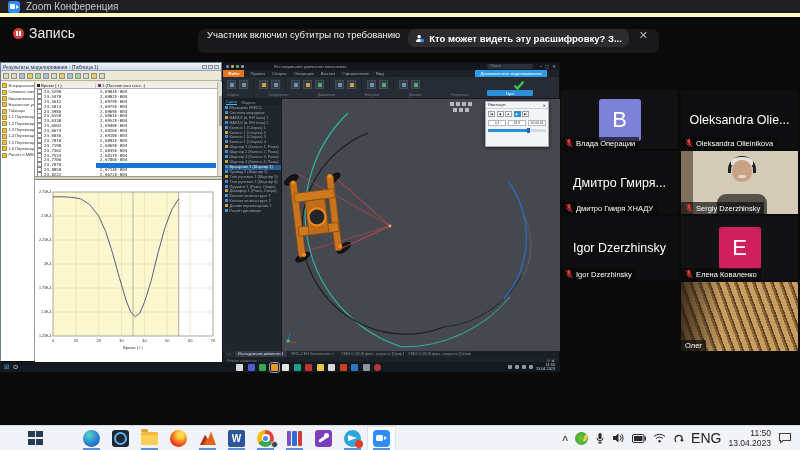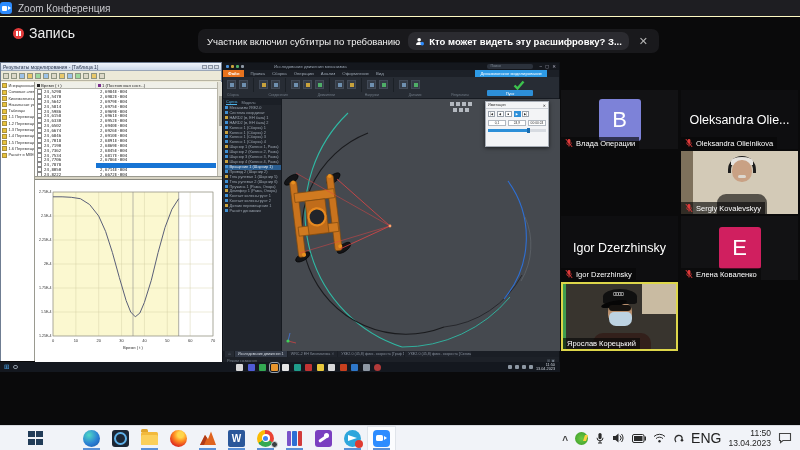--- a/index.html
+++ b/index.html
@@ -2,35 +2,35 @@
 <html><head>
 <meta charset="utf-8">
 <style>
   *{box-sizing:border-box;margin:0;padding:0}
   html,body{background:#000}
   .screen{position:relative;width:800px;height:450px;overflow:hidden;background:#0a0a0b;
           font-family:"Liberation Sans",sans-serif}
   .abs{position:absolute}
 
   
-  .titlebar{left:0;top:0;width:800px;height:17px;background:#1e1e22;border-bottom:1px solid #fef9c3;
-            display:flex;align-items:center;gap:6px;}
+  .titlebar{left:0;top:0;width:800px;height:17px;background:#1e1e22;border-bottom:4px solid #fef9c3;
+            display:flex;align-items:center;gap:6px;padding-left:8px}
   .zoom-logo{width:12px;height:12px;border-radius:3px;background:#2d8cff;position:relative}
   .zoom-logo::before{content:'';position:absolute;left:2px;top:3.5px;width:5px;height:5px;background:#fff;border-radius:1px}
   .zoom-logo::after{content:'';position:absolute;left:7.5px;top:4px;border-left:3px solid #fff;
                     border-top:2px solid transparent;border-bottom:2px solid transparent}
   .title-text{font-size:10px;color:#c9c9cd}
 
   .record{left:13px;top:25px;display:flex;align-items:center;gap:5px}
   .rec-icon{width:11px;height:11px;border-radius:50%;background:#e23b3b;position:relative}
   .rec-icon::before{content:'';position:absolute;left:3px;top:3px;width:1.8px;height:5px;background:#fff;box-shadow:3px 0 0 #fff}
   .rec-label{font-size:14px;color:#ededed}
 
   .toast{left:198px;top:29px;height:24px;background:#19191c;border-radius:7px;display:flex;
-         align-items:center;gap:8px;padding:0 9px}
+         align-items:flex-start;gap:8px;padding:0 9px}
   .toast-msg{font-size:9.5px;color:#f2f2f2;white-space:nowrap}
   .toast-btn{height:18px;background:#2b2b30;border-radius:7px;display:flex;align-items:center;gap:5px;padding:8px 7px}
   .toast-btn-label{font-size:9.5px;font-weight:bold;color:#fff;white-space:nowrap}
   .toast-close{font-size:11px;color:#b5b5b5;padding:0 2px;cursor:default}
 
   
   .calc{left:0;top:62px;width:222px;height:299px;background:#ece9d8;border:1px solid #6f7d92}
   .calc-title{height:8px;background:linear-gradient(#f0f4fb,#ccd8ea);display:flex;align-items:center;
               font-size:5px;color:#2c3850;padding:0 2px;border-bottom:1px solid #9aa6b8}
   .calc-title .wbtn{width:5px;height:4px;background:#d8dce4;border:1px solid #8a94a4;margin-left:1px}
@@ -651,37 +651,51 @@
       <svg width="8" height="10" viewBox="0 0 10 12">
           <rect x="3.2" y="1" width="3.6" height="6" rx="1.8" fill="#e03a3a"></rect>
           <path d="M2 5.5 a3 3 0 0 0 6 0" stroke="#e03a3a" fill="none"></path>
           <line x1="5" y1="8.5" x2="5" y2="10.5" stroke="#e03a3a"></line>
           <line x1="1" y1="1" x2="9" y2="11" stroke="#e03a3a" stroke-width="1.2"></line>
         </svg>
       <span>Oleksandra Olieinikova</span>
     </div>
   </div>
 
+  <div class="tile t3">
+    <div class="center-wrap">
+        <div class="big-name">Дмитро  Гмиря...</div>
+      </div>
+    <div class="tile-label">
+      <svg width="8" height="10" viewBox="0 0 10 12">
+          <rect x="3.2" y="1" width="3.6" height="6" rx="1.8" fill="#e03a3a"></rect>
+          <path d="M2 5.5 a3 3 0 0 0 6 0" stroke="#e03a3a" fill="none"></path>
+          <line x1="5" y1="8.5" x2="5" y2="10.5" stroke="#e03a3a"></line>
+          <line x1="1" y1="1" x2="9" y2="11" stroke="#e03a3a" stroke-width="1.2"></line>
+        </svg>
+      <span>Дмитро Гмиря ХНАДУ</span>
+    </div>
+  </div>
 
   <div class="tile t4">
     <div class="vid-sergiy">
       <div class="s-phones"></div>
         <div class="s-hair"></div>
         <div class="s-head"></div>
       <div class="s-stache"></div>
         <div class="s-body"></div>
     </div>
     <div class="tile-label">
       <svg width="8" height="10" viewBox="0 0 10 12">
           <rect x="3.2" y="1" width="3.6" height="6" rx="1.8" fill="#e03a3a"></rect>
           <path d="M2 5.5 a3 3 0 0 0 6 0" stroke="#e03a3a" fill="none"></path>
           <line x1="5" y1="8.5" x2="5" y2="10.5" stroke="#e03a3a"></line>
           <line x1="1" y1="1" x2="9" y2="11" stroke="#e03a3a" stroke-width="1.2"></line>
         </svg>
-      <span>Sergiy Kovalevskyy</span>
+      <span>Sergiy Dzerzhinsky</span>
     </div>
   </div>
 
   <div class="tile t5">
     <div class="center-wrap">
         <div class="big-name">Igor Dzerzhinsky</div>
       </div>
     <div class="tile-label">
       <svg width="8" height="10" viewBox="0 0 10 12">
           <rect x="3.2" y="1" width="3.6" height="6" rx="1.8" fill="#e03a3a"></rect>
@@ -701,37 +715,29 @@
       <svg width="8" height="10" viewBox="0 0 10 12">
           <rect x="3.2" y="1" width="3.6" height="6" rx="1.8" fill="#e03a3a"></rect>
           <path d="M2 5.5 a3 3 0 0 0 6 0" stroke="#e03a3a" fill="none"></path>
           <line x1="5" y1="8.5" x2="5" y2="10.5" stroke="#e03a3a"></line>
           <line x1="1" y1="1" x2="9" y2="11" stroke="#e03a3a" stroke-width="1.2"></line>
         </svg>
       <span>Елена Коваленко</span>
     </div>
   </div>
 
-  <div class="tile t7">
-    <div class="vid-yaroslav">
-      <div class="y-wall"></div>
-        <div class="y-green"></div>
-      <div class="y-face"></div>
-        <div class="y-cap"></div>
-        <div class="y-logo">OOOO</div>
-      <div class="y-brim"></div>
-        <div class="y-shades"></div>
-        <div class="y-mask"></div>
-        <div class="y-body"></div>
-    </div>
+
+  <div class="tile t8">
+    <div class="vid-oleg">
+        <div class="o-shade"></div>
+      </div>
     <div class="tile-label">
-      <span>Ярослав Корецький</span>
-    </div>
-  </div>
-
+      <span>Олег</span>
+    </div>
+  </div>
 
   <div class="abs taskbar">
     <div class="start-btn"></div>
     <div class="tb-icons">
       <div class="slot run">
           <span class="ic-edge"></span>
         </div>
       <div class="slot">
           <span class="ic-darkapp"></span>
         </div>

